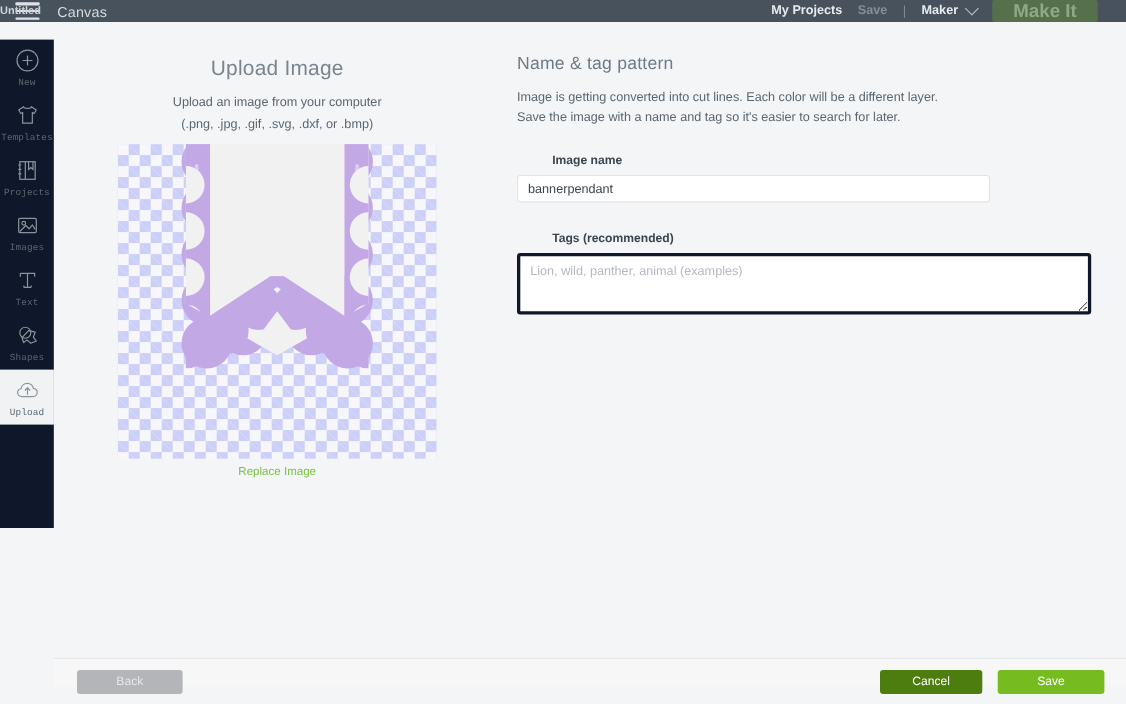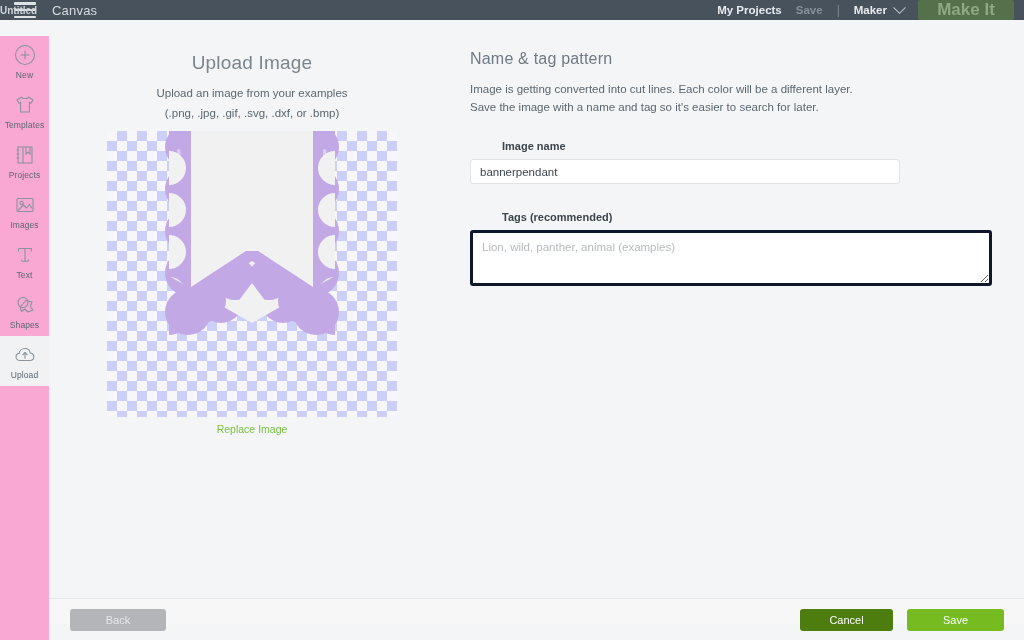--- a/index.html
+++ b/index.html
@@ -25,21 +25,21 @@
     cursor: pointer;
   }
   .hamburger span { display: block; height: 2.5px; width: 100%; background: #dfe3e6; border-radius: 1px; }
   .hdr-canvas { color: #d7dbdf; font-size: 13px; letter-spacing: .2px; }
   .hdr-title {
     position: absolute; left: 0; right: 0; 
     color: #cfd4d9; font-size: 10px; pointer-events: none; font-weight: bold;
   }
   .hdr-right {
     margin-left: auto; display: flex; align-items: center;
-    padding-right: 10px; gap: 0;
+    padding-right: 26px; gap: 0;
   }
   .hdr-myprojects { color: #e8ebee; font-size: 11.5px; font-weight: bold; margin-right: 14px; cursor: pointer; }
   .hdr-save { color: #848f99; font-size: 11.5px; font-weight: bold; margin-right: 14px; }
   .hdr-divider { color: #7d8a94; font-size: 12px; margin-right: 14px; }
   .hdr-maker { color: #e8ebee; font-size: 11.5px; font-weight: bold; margin-right: 8px; cursor: pointer; }
   .chev {
     width: 9px; height: 9px; margin-right: 14px;
     border-right: 1.6px solid #b9c0c6; border-bottom: 1.6px solid #b9c0c6;
     transform: rotate(45deg) translate(-2px,-2px); cursor: pointer;
   }
@@ -47,22 +47,23 @@
     width: 96px; height: 20px; border-radius: 2px;
     background: #55704a; color: #8fa886;
     font-size: 17px; font-weight: bold;
     display: flex; align-items: center; justify-content: center;
     cursor: default;
   }
 
   
   .sidebar {
     position: absolute; top: 36px; left: 0;
-    width: 49px; height: 604px;
-    background: #f9a8d4;
+    width: 49px; height: 444px;
+    background: #0f172a;
+    font-family: Liberation Mono, monospace;
   }
   .side-item {
     width: 49px; height: 50px;
     display: flex; flex-direction: column; align-items: center; justify-content: center;
     gap: 3px; cursor: pointer;
   }
   .side-item.active { background: #f1f2f4; }
   .side-icon { width: 24px; height: 24px; display: block; }
   .side-label { font-size: 8.5px; color: #5b6770; letter-spacing: .1px; }
 
@@ -225,21 +226,21 @@
       </svg>
       <div class="side-label">Upload</div>
     </div>
 
   </div>
 
   <div class="main">
 
     <div class="upload-col">
       <div class="upload-title">Upload Image</div>
-      <div class="upload-sub">Upload an image from your examples</div>
+      <div class="upload-sub">Upload an image from your computer</div>
       <div class="upload-sub2">(.png, .jpg, .gif, .svg, .dxf, or .bmp)</div>
 
       <div class="preview-wrap">
         <svg class="preview-svg" viewBox="0 0 290 286">
           <g fill="#c3a8e6">
 
             <circle cx="81" cy="16" r="23"></circle>
             <circle cx="81" cy="58" r="23"></circle>
             <circle cx="81" cy="100" r="23"></circle>
             <circle cx="81" cy="142" r="23"></circle>

